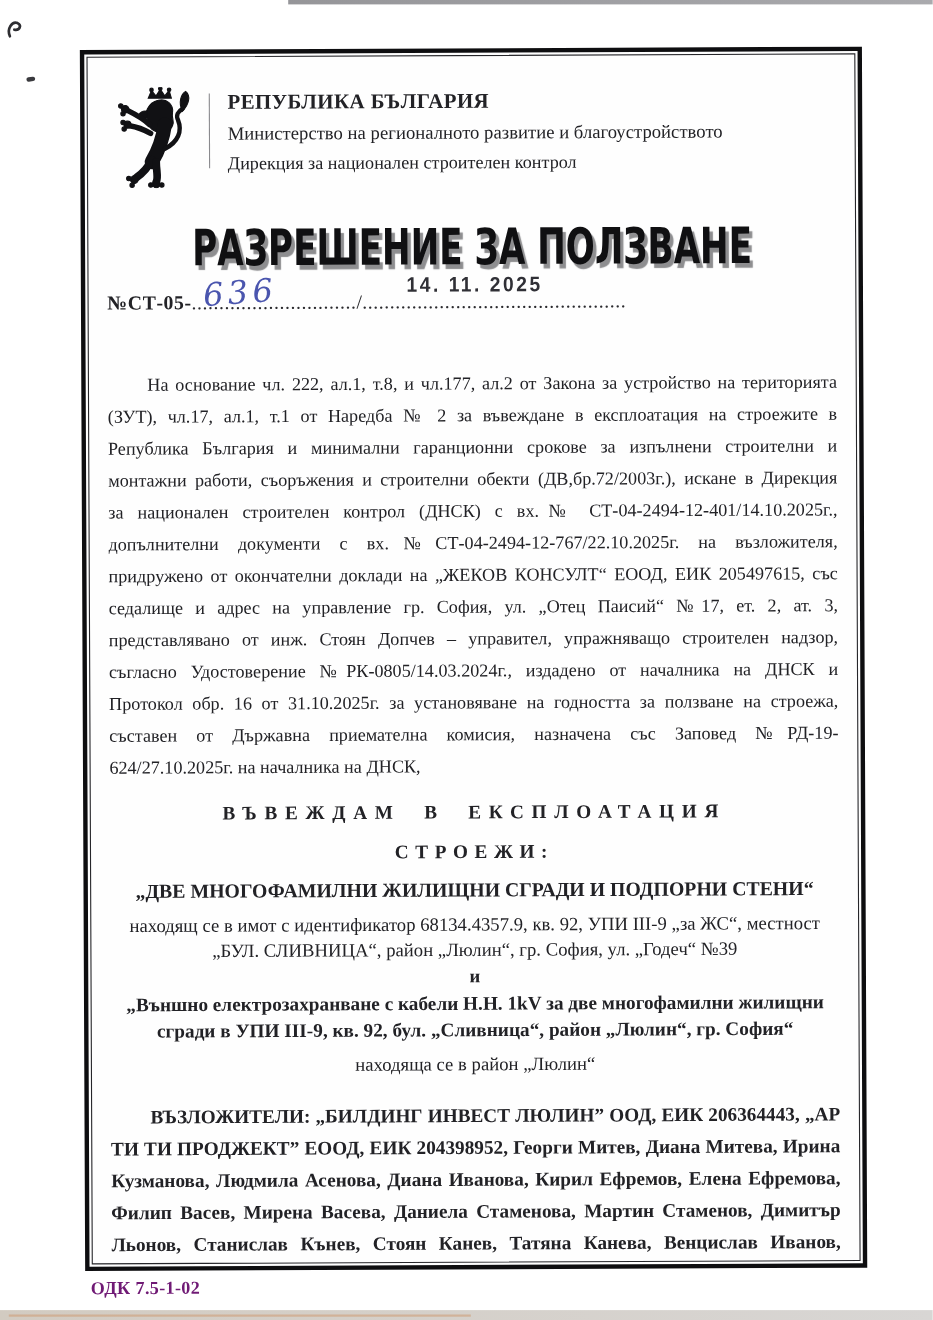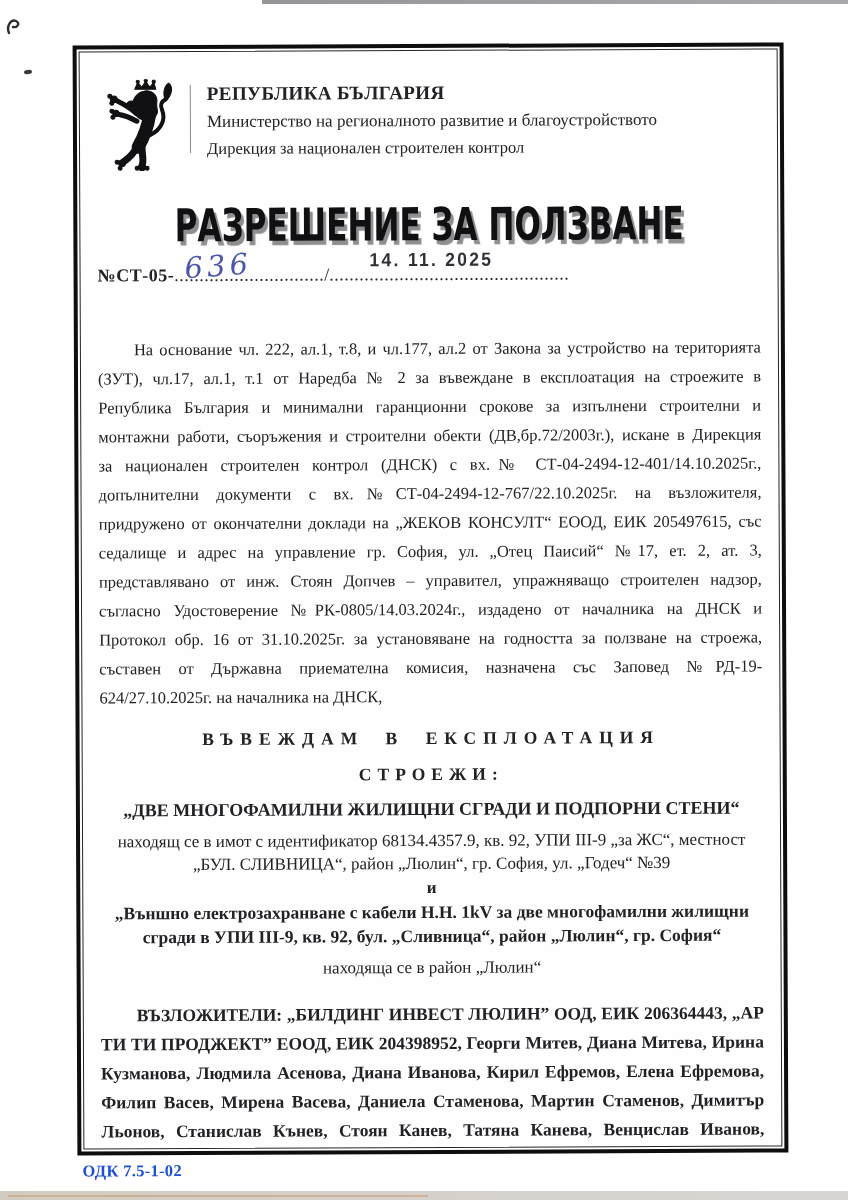--- a/index.html
+++ b/index.html
@@ -76,21 +76,21 @@
   .p2-loc{font-size:17px;line-height:23px;margin-top:8px;}
 
   
   .clients{position:absolute;left:20px;top:952px;width:663px;font-size:17.5px;}
   .clients .jline{height:29px;line-height:29px;}
   .clients .first{padding-left:36px;}
   .b{font-weight:bold;}
   .r{font-weight:bold;}
 
   
-  .form-code{position:absolute;left:80px;top:1160px;font-size:16.5px;font-weight:bold;letter-spacing:.3px;color:#1d4ed8;}
+  .form-code{position:absolute;left:80px;top:1160px;font-size:16.5px;font-weight:bold;letter-spacing:.3px;color:#701a75;}
 
   
   .art-top{position:absolute;left:262px;top:0;width:586px;height:4px;background:linear-gradient(to right,#838387,#9b9b9f);opacity:.85;}
   .art-bottom{position:absolute;left:0;top:1191px;width:848px;height:9px;background:linear-gradient(to right,#d2cbc1,#d8d6d4);}
   .art-bottom-line{position:absolute;left:8px;top:1195px;width:420px;height:2px;background:#cf9f78;opacity:.6;}
   .art-mark1{position:absolute;left:6px;top:18px;width:16px;height:18px;}
   .art-mark2{position:absolute;left:24px;top:70px;width:8px;height:4px;background:#3a3a3e;transform:rotate(-8deg);border-radius:2px;}
 </style>
 </head>
 <body>

